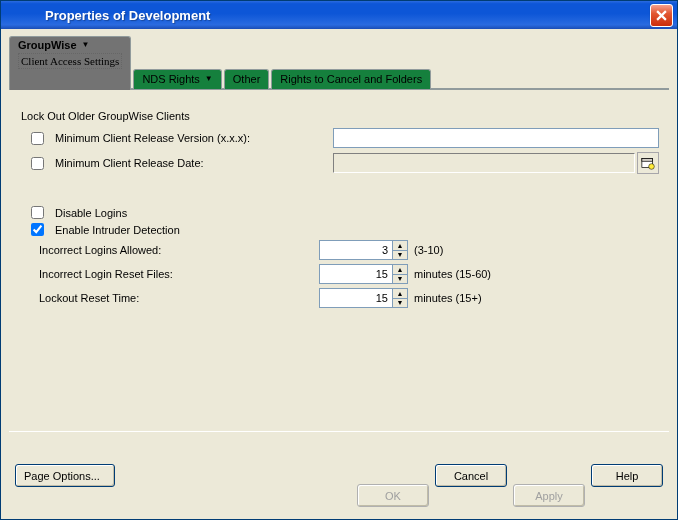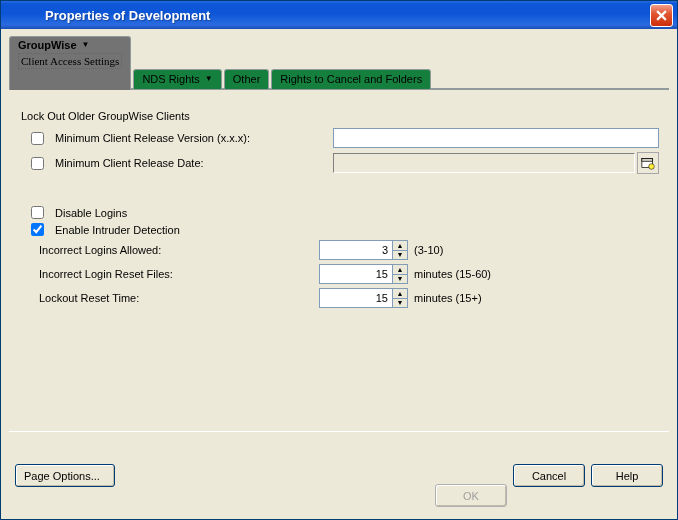--- a/index.html
+++ b/index.html
@@ -358,17 +358,18 @@
         <span class="suffix">minutes (15+)</span>
       </div>
 
     </div>
 
     <div class="footer">
       <button class="classic po">Page Options...</button>
       <span class="spacer"></span>
       <button class="classic" disabled="">OK</button>
       <button class="classic">Cancel</button>
+      <button class="classic" disabled="">Apply</button>
       <button class="classic">Help</button>
     </div>
 
   </div>
 </div>
 
 </body></html>

